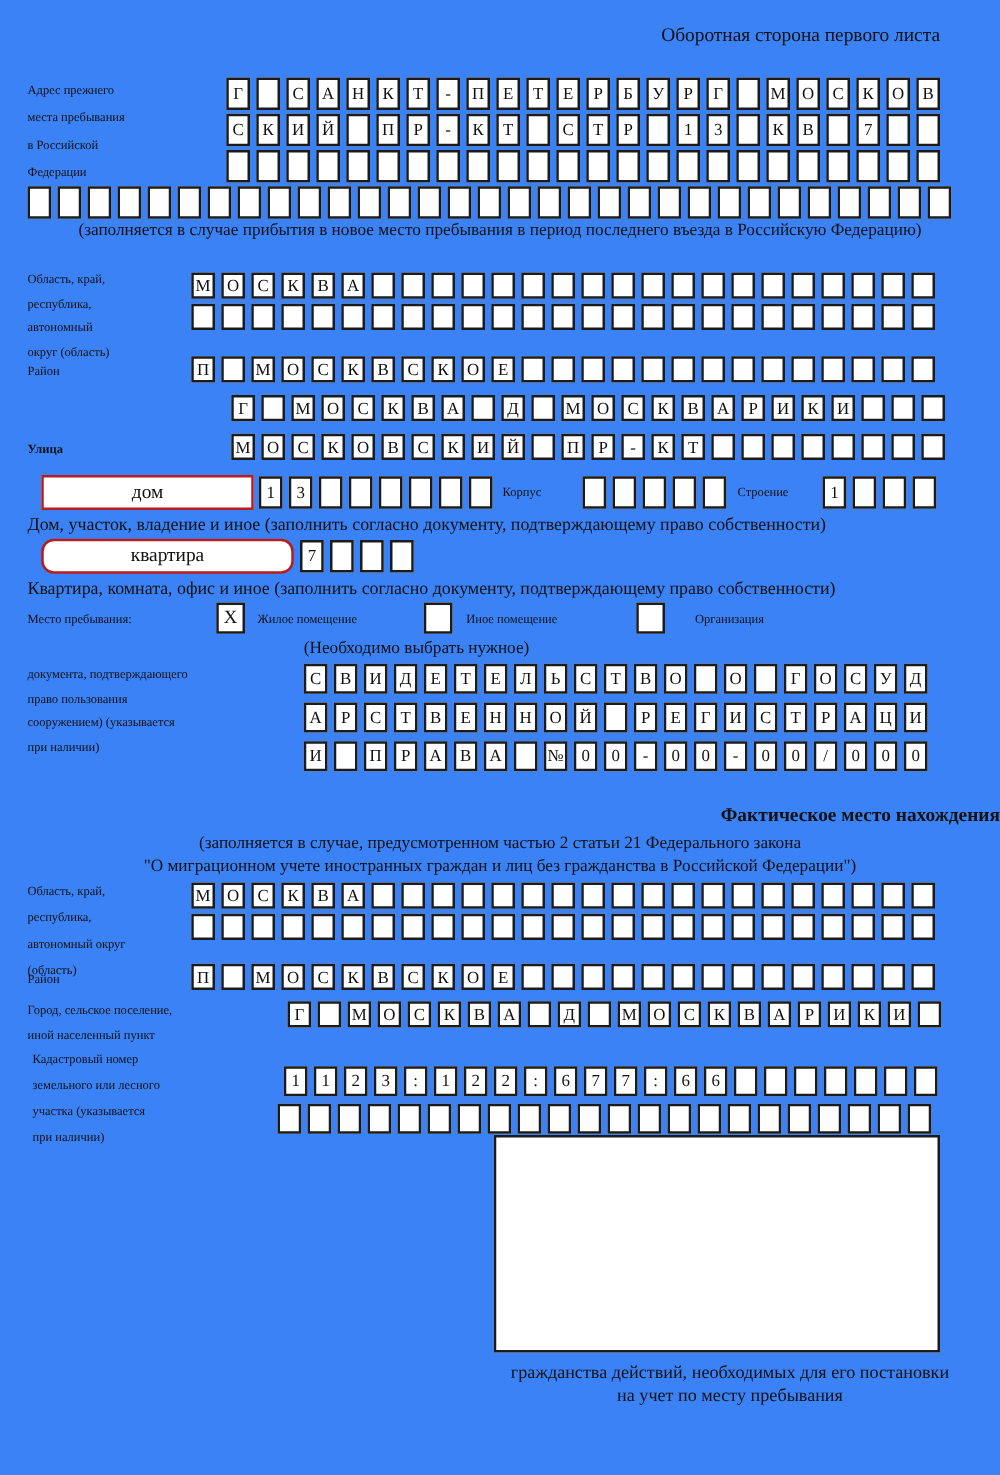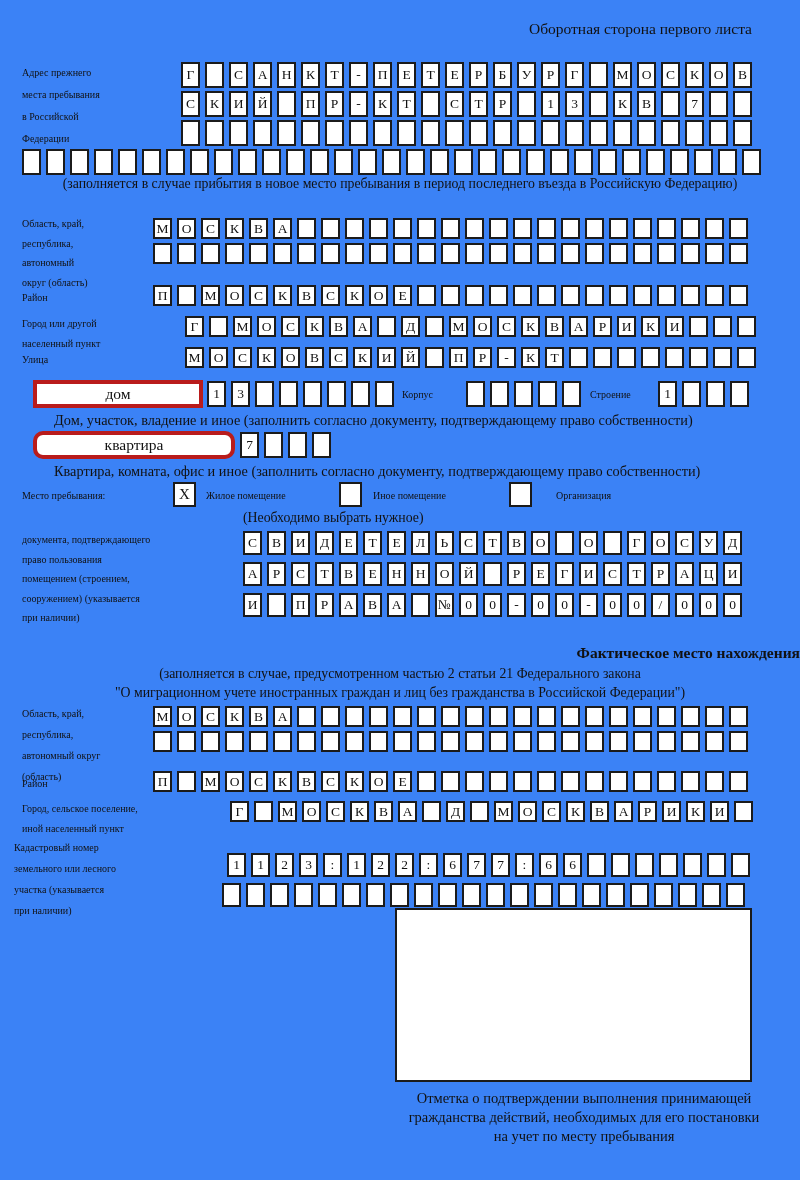--- a/index.html
+++ b/index.html
@@ -12,27 +12,27 @@
   .cells{display:flex;gap:5px;}
   .cell{width:19px;box-sizing:border-box;border:2px solid #1b1b1b;background:#fff;
         display:flex;align-items:center;justify-content:center;
         font-size:13.5px;line-height:1;flex:0 0 auto;}
   .c26 .cell{height:26px;}
   .c21 .cell{height:21px;}
   .c24 .cell{height:24px;}
   .note{font-size:13.8px;white-space:nowrap;}
   .center{left:0;width:800px;text-align:center;}
   .title{font-size:16px;font-weight:bold;white-space:nowrap;}
-  .widebox{box-sizing:border-box;border:4px solid #b91c1c;height:28px;
+  .widebox{box-sizing:border-box;border:2px solid #b91c1c;height:28px;
            display:flex;align-items:center;justify-content:center;
            font-size:15.5px;background:#fff;}
   .chk{box-sizing:border-box;border:2px solid #1b1b1b;width:23px;height:25px;
        display:flex;align-items:center;justify-content:center;font-size:15px;background:#fff;}
   .stamp{box-sizing:border-box;border:2px solid #1b1b1b;background:#fff;}
-  .cap{font-size:14.3px;white-space:nowrap;margin-left:32px;}
+  .cap{font-size:14.3px;white-space:nowrap;}
   .stampcap{font-size:14.5px;line-height:19px;text-align:center;}
 </style>
 </head>
 <body>
 
 <div id="form">
 
   <div class="abs note" style="top:20px;right:48px;font-size:15.5px;">Оборотная сторона первого листа</div>
 
   <div class="abs lbl lbl-lg" style="top:62px;left:22px;">
@@ -238,24 +238,20 @@
       <span class="cell"></span>
       <span class="cell"></span>
       <span class="cell"></span>
       <span class="cell"></span>
       <span class="cell"></span>
       <span class="cell"></span>
       <span class="cell"></span>
       <span class="cell"></span>
     </div>
 
-  <div class="abs lbl" style="top:314px;left:22px;">
-    <div class="line">Город или другой</div>
-    <div class="line">населенный пункт</div>
-  </div>
   <div class="abs cells c21" style="top:316px;left:185px;">
       <span class="cell">Г</span>
       <span class="cell"></span>
       <span class="cell">М</span>
       <span class="cell">О</span>
       <span class="cell">С</span>
       <span class="cell">К</span>
       <span class="cell">В</span>
       <span class="cell">А</span>
       <span class="cell"></span>
@@ -269,21 +265,21 @@
       <span class="cell">А</span>
       <span class="cell">Р</span>
       <span class="cell">И</span>
       <span class="cell">К</span>
       <span class="cell">И</span>
       <span class="cell"></span>
       <span class="cell"></span>
       <span class="cell"></span>
     </div>
 
-  <div class="abs lbl" style="top:350px;left:22px;">Улица</div>
+  <div class="abs lbl" style="top:350px;left:22px;font-weight:bold;">Улица</div>
   <div class="abs cells c21" style="top:347px;left:185px;">
       <span class="cell">М</span>
       <span class="cell">О</span>
       <span class="cell">С</span>
       <span class="cell">К</span>
       <span class="cell">О</span>
       <span class="cell">В</span>
       <span class="cell">С</span>
       <span class="cell">К</span>
       <span class="cell">И</span>
@@ -346,21 +342,20 @@
   <div class="abs lbl" style="top:486px;left:206px;">Жилое помещение</div>
   <div class="abs chk" style="top:482px;left:339px;"></div>
   <div class="abs lbl" style="top:486px;left:373px;">Иное помещение</div>
   <div class="abs chk" style="top:482px;left:509px;"></div>
   <div class="abs lbl" style="top:486px;left:556px;">Организация</div>
   <div class="abs note" style="top:510px;left:243px;">(Необходимо выбрать нужное)</div>
 
   <div class="abs lbl" style="top:530px;left:22px;">
     <div class="line">документа, подтверждающего</div>
     <div class="line">право пользования</div>
-    <div class="line">помещением (строением,</div>
     <div class="line">сооружением) (указывается</div>
     <div class="line">при наличии)</div>
   </div>
   <div class="abs cells c24" style="top:531px;left:243px;">
       <span class="cell">С</span>
       <span class="cell">В</span>
       <span class="cell">И</span>
       <span class="cell">Д</span>
       <span class="cell">Е</span>
       <span class="cell">Т</span>
@@ -543,21 +538,21 @@
       <span class="cell">К</span>
       <span class="cell">В</span>
       <span class="cell">А</span>
       <span class="cell">Р</span>
       <span class="cell">И</span>
       <span class="cell">К</span>
       <span class="cell">И</span>
       <span class="cell"></span>
     </div>
 
-  <div class="abs lbl lbl21" style="top:837px;left:14px;">
+  <div class="abs lbl lbl21" style="top:837px;left:26px;">
     <div class="line">Кадастровый номер</div>
     <div class="line">земельного или лесного</div>
     <div class="line">участка (указывается</div>
     <div class="line">при наличии)</div>
   </div>
   <div class="abs cells c24" style="top:853px;left:227px;">
       <span class="cell">1</span>
       <span class="cell">1</span>
       <span class="cell">2</span>
       <span class="cell">3</span>
@@ -600,18 +595,17 @@
       <span class="cell"></span>
       <span class="cell"></span>
       <span class="cell"></span>
       <span class="cell"></span>
       <span class="cell"></span>
       <span class="cell"></span>
     </div>
 
   <div class="abs stamp" style="top:908px;left:395px;width:357px;height:174px;"></div>
   <div class="abs stampcap" style="top:1089px;left:368px;width:432px;">
-    <div>Отметка о подтверждении выполнения принимающей</div>
     <div>гражданства действий, необходимых для его постановки</div>
     <div>на учет по месту пребывания</div>
   </div>
 
 </div>
 
 </body></html>

